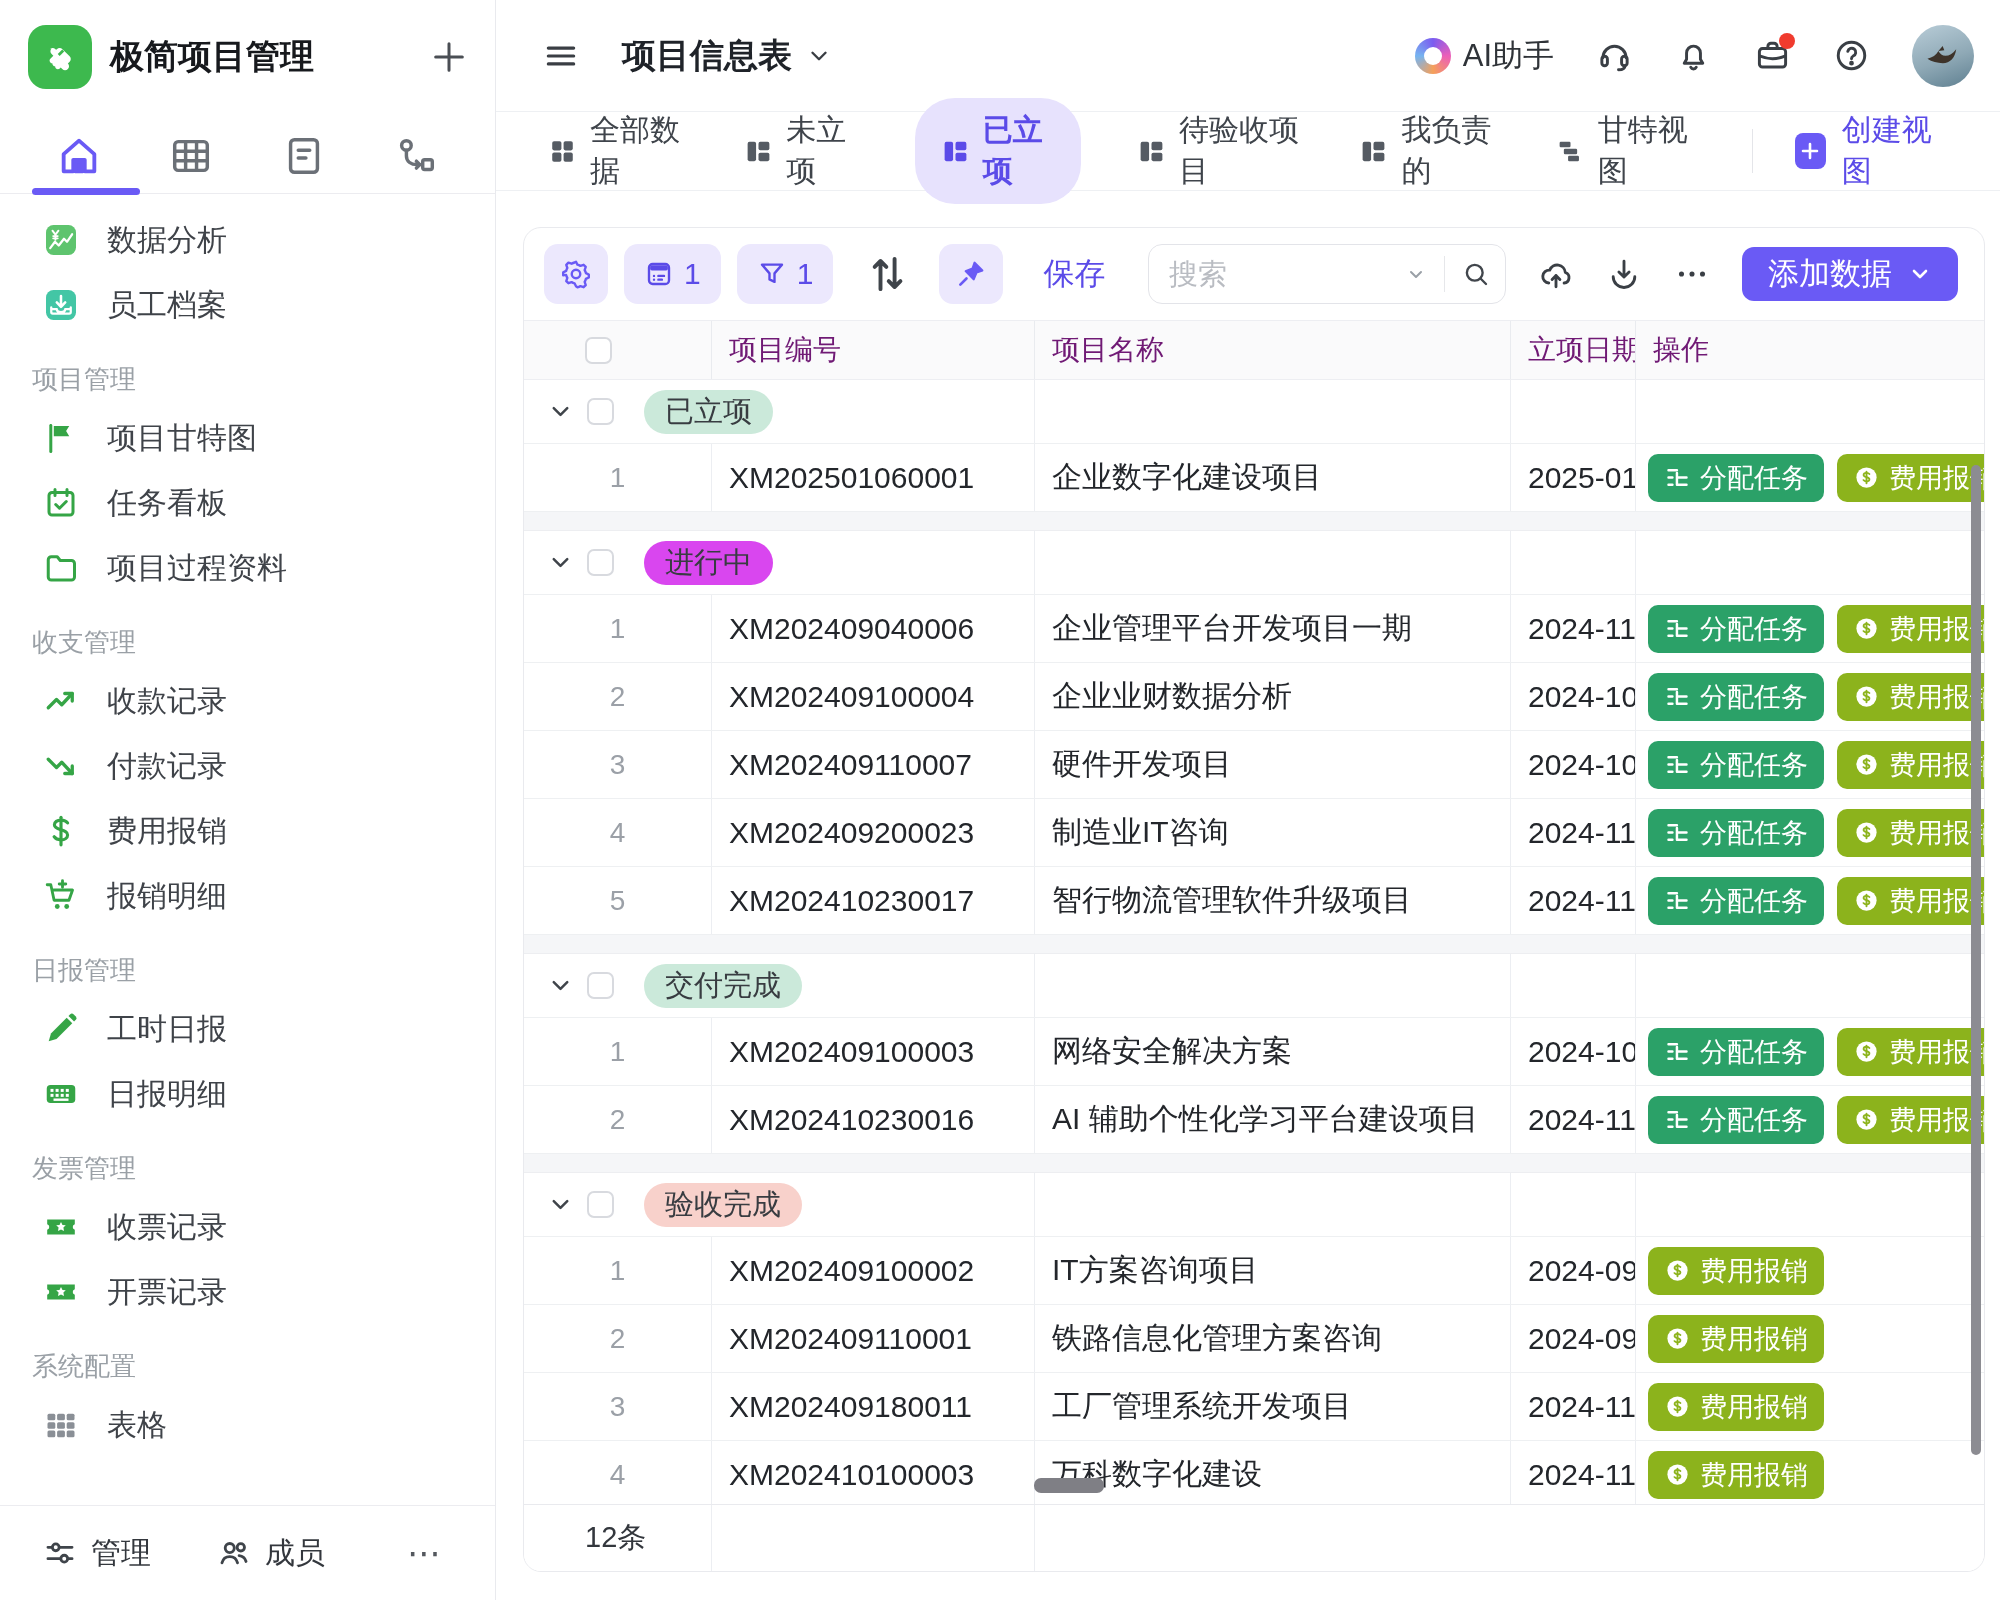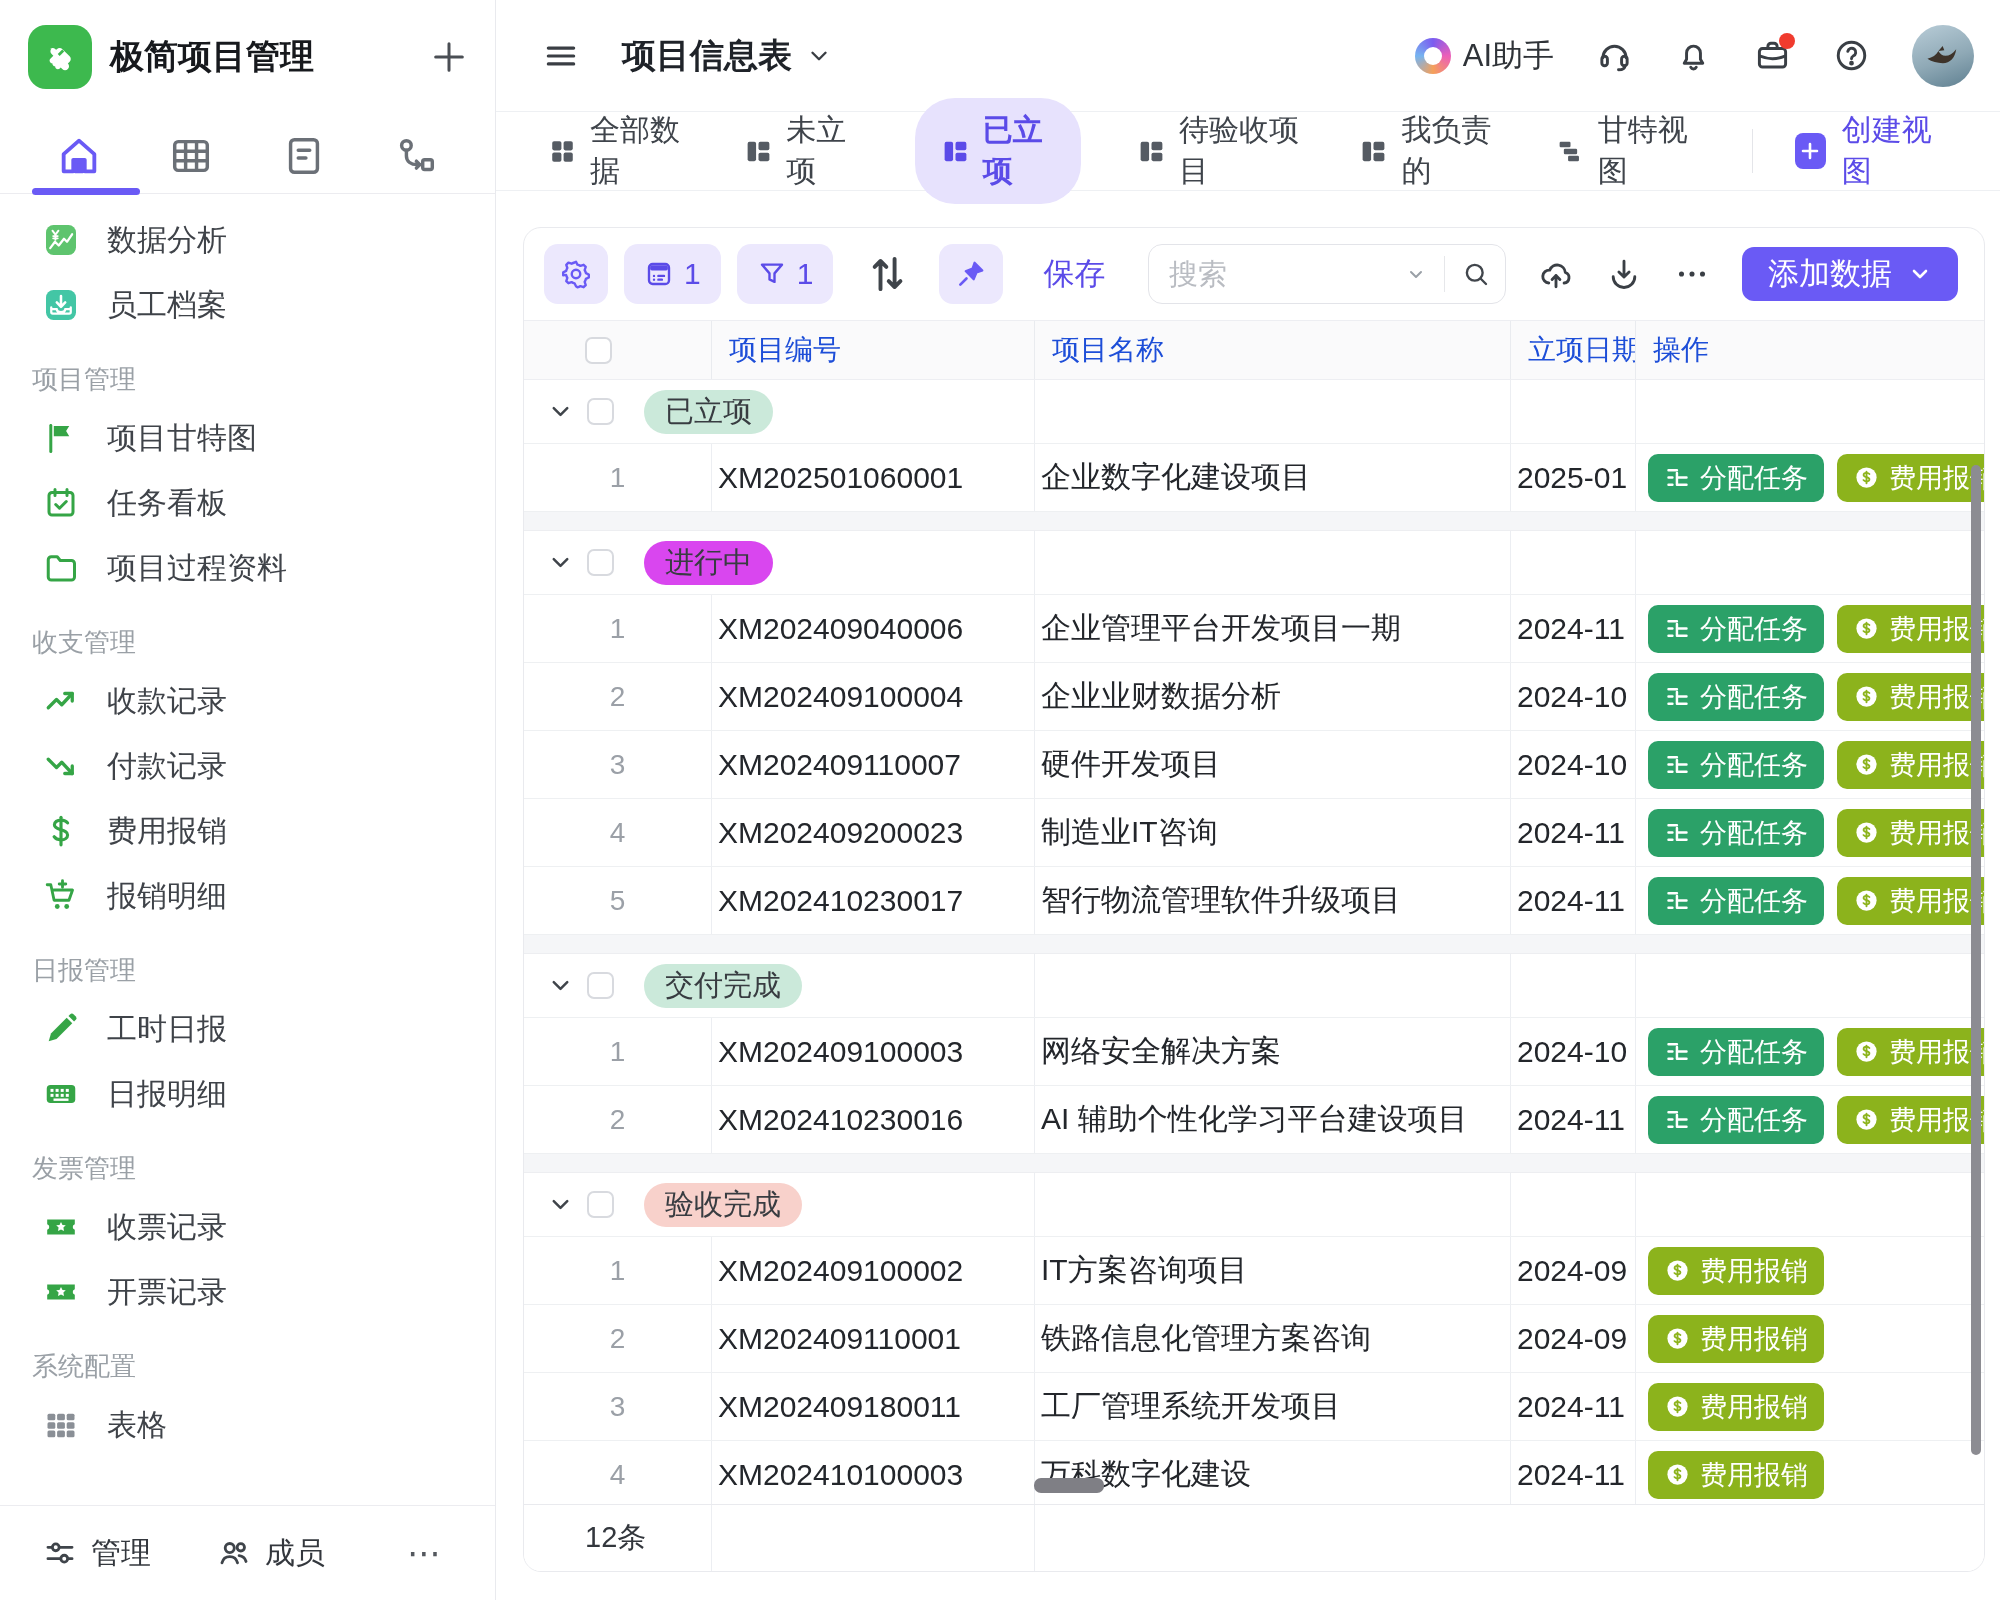--- a/index.html
+++ b/index.html
@@ -81,39 +81,39 @@
   .searchbox input { border:none; outline:none; width:170px; font-size:29px; color:#33373d; font-family:inherit; background:transparent; }
   .searchbox input::placeholder { color:#b9bcc2; }
   .sb-chev { width:24px; height:24px; color:#9aa0a7; margin-left:auto; }
   .sb-div { width:1px; height:36px; background:#e6e7ea; margin:0 16px; }
   .sb-mag { width:30px; height:30px; color:#41464c; cursor:pointer; }
   .tb-ic { width:36px; height:36px; color:#3a3f45; margin-left:32px; cursor:pointer; }
   .add-btn { margin-left:32px; height:54px; background:#6A5AF5; border-radius:12px; color:#fff; display:flex; align-items:center; gap:16px; padding:0 26px; font-size:31px; cursor:pointer; }
   .add-btn .ic { width:24px; height:24px; }
 
   
-  .t-head { display:grid; grid-template-columns:187px 323px 476px 125px 351px; height:60px; background:#fafafb; border-top:1px solid #edeef2; border-bottom:1px solid #edeef2; font-size:28px; color:#1d4ed8; }
+  .t-head { display:grid; grid-template-columns:187px 323px 476px 125px 351px; height:60px; background:#fafafb; border-top:1px solid #edeef2; border-bottom:1px solid #edeef2; font-size:28px; color:#701a75; }
   .t-head > div { display:flex; align-items:center; }
   .t-head .hc { padding-left:17px; border-left:1px solid #e9ebef; overflow:hidden; white-space:nowrap; }
   .checkbox { width:27px; height:27px; border:2px solid #d8dadf; border-radius:7px; background:#fff; flex:none; cursor:pointer; }
   .t-head .c0 { padding-left:61px; }
   .rows { position:relative; height:1126px; overflow:hidden; }
   .g-row { display:grid; grid-template-columns:510px 476px 125px 351px; height:64px; border-bottom:1px solid #eef0f2; }
   .g-row .gc { border-left:1px solid #eceef2; }
   .g-main { display:flex; align-items:center; }
   .g-chev { width:27px; height:27px; color:#3f444a; margin-left:23px; cursor:pointer; }
   .g-main .checkbox { margin-left:13px; }
   .badge { margin-left:30px; height:44px; border-radius:22px; padding:0 21px; display:flex; align-items:center; font-size:29px; color:#383c41; }
   .badge.green { background:#CBE9DA; }
   .badge.blue  { background:#d946ef; }
   .badge.red   { background:#F8D1CB; }
   .t-row { display:grid; grid-template-columns:187px 323px 476px 125px 351px; height:68px; border-bottom:1px solid #eef0f2; font-size:30px; }
   .t-row > div { display:flex; align-items:center; overflow:hidden; white-space:nowrap; }
   .t-row .num { justify-content:center; color:#9ba0a7; font-size:28px; }
-  .t-row .cell { padding-left:6px; border-left:1px solid #eceef2; color:#23262b; }
+  .t-row .cell { padding-left:17px; border-left:1px solid #eceef2; color:#23262b; }
   .t-row .acts { padding-left:12px; gap:13px; }
   .act-btn { height:48px; border-radius:10px; display:flex; align-items:center; gap:9px; padding:0 16px; color:#fff; font-size:27px; cursor:pointer; flex:none; }
   .act-btn .ic { width:27px; height:27px; }
   .gap-row { height:19px; background:#f5f6f8; border-bottom:1px solid #edeef1; }
   .t-foot { position:absolute; left:0; right:0; bottom:0; height:67px; background:#fff; border-top:1px solid #e9eaee; display:grid; grid-template-columns:187px 323px 476px 125px 351px; font-size:29px; color:#33373d; }
   .t-foot > div { display:flex; align-items:center; }
   .t-foot .fb { border-left:1px solid #eceef2; }
   .t-foot .c0 { padding-left:61px; }
   .vscroll { position:absolute; right:3px; top:237px; width:10px; height:990px; background:#8c8c92; border-radius:5px; }
   .hscroll { position:absolute; left:510px; top:1250px; width:70px; height:15px; background:#7f7f85; border-radius:7px; }

